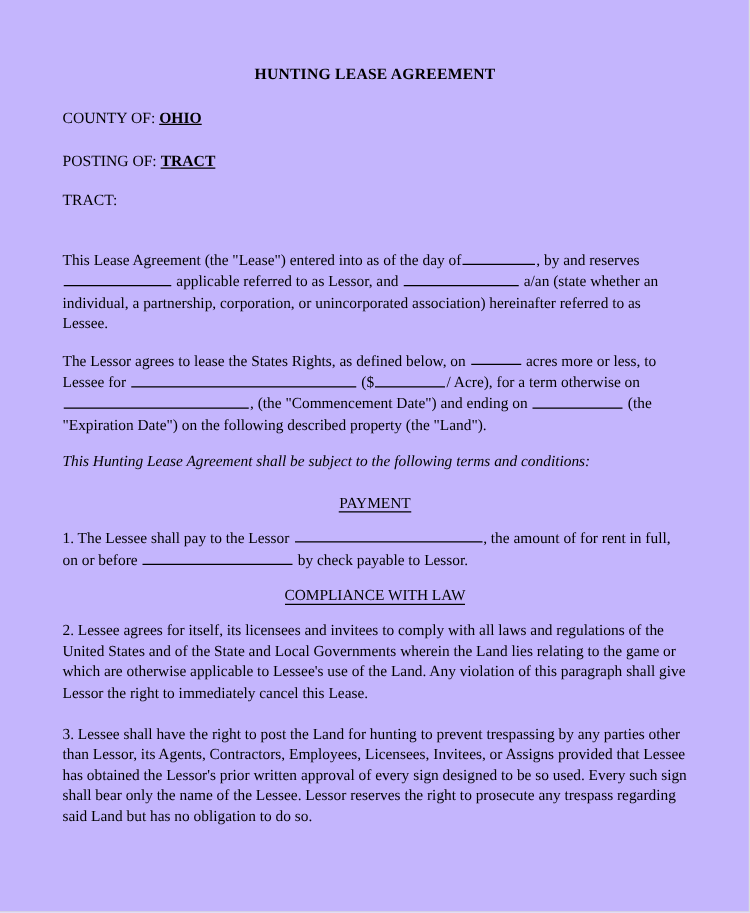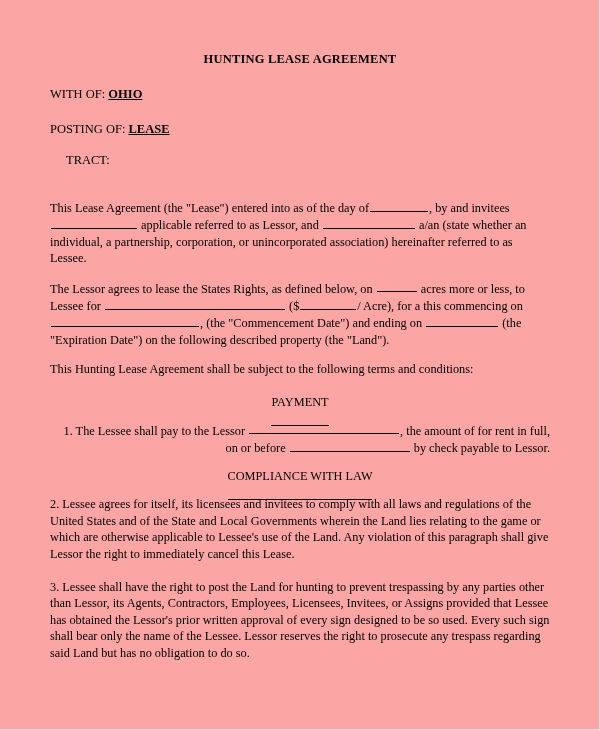--- a/index.html
+++ b/index.html
@@ -8,21 +8,21 @@
     background: #ffffff;
   }
   body {
     font-family: "Liberation Serif", "DejaVu Serif", serif;
     color: #000000;
   }
   .page {
     position: relative;
     width: 600px;
     height: 730px;
-    background: #fca5a5;
+    background: #c4b5fd;
     box-sizing: border-box;
     border-right: 1px solid #dcdcdc;
     border-bottom: 1px solid #dcdcdc;
     overflow: hidden;
   }
   .sheet {
     position: absolute;
     left: 50px;
     top: 0;
     width: 500px;
@@ -34,38 +34,38 @@
     letter-spacing: 0.2px;
     margin-top: 52px;
     margin-bottom: 0;
   }
   .meta-line {
     font-size: 12.5px;
     margin-top: 20px;
   }
   .meta-line:first-of-type { margin-top: 28px; }
   .meta-value { font-weight: bold; text-decoration: underline; }
-  .meta-tract { margin-top: 16px; margin-left: 16px; }
+  .meta-tract { margin-top: 16px; }
 
   p.body-par {
     font-size: 12.3px;
     line-height: 1.35;
     margin: 0 0 13px 0;
     text-align: left;
   }
 
   h2.section-head {
     text-align: center;
     font-size: 12.3px;
     font-weight: normal;
     margin: 0 0 12px 0;
   }
   h2.section-head span {
     border-bottom: 1px solid #000;
-    padding-bottom: 16px;
+    padding-bottom: 0px;
   }
 
   .blank {
     display: inline-block;
     border-bottom: 1px solid #000;
     vertical-align: baseline;
     height: 0.95em;
     margin: 0 1px;
   }
   .b-day   { width: 58px; }
@@ -81,59 +81,59 @@
 </style>
 </head>
 <body>
 
 <div class="page">
   <div class="sheet">
 
     <div class="doc-title">HUNTING LEASE AGREEMENT</div>
 
     <div class="meta-line">
-      <span>WITH OF:</span>
+      <span>COUNTY OF:</span>
       <span class="meta-value">OHIO</span>
     </div>
 
     <div class="meta-line">
       <span>POSTING OF:</span>
-      <span class="meta-value">LEASE</span>
+      <span class="meta-value">TRACT</span>
     </div>
 
     <div class="meta-line meta-tract">
       <span>TRACT:</span>
     </div>
 
     <p class="body-par" style="margin-top:31px;">
-      <span>This Lease Agreement (the "Lease") entered into as of the day of</span><span class="blank b-day"></span><span>, by and invitees</span>
+      <span>This Lease Agreement (the "Lease") entered into as of the day of</span><span class="blank b-day"></span><span>, by and reserves</span>
       <span class="blank b-lessor"></span>
       <span>applicable referred to as Lessor, and</span>
       <span class="blank b-lessee"></span>
       <span>a/an (state whether an individual, a partnership, corporation, or unincorporated association) hereinafter referred to as Lessee.</span>
     </p>
 
     <p class="body-par">
       <span>The Lessor agrees to lease the States Rights, as defined below, on</span>
       <span class="blank b-acres"></span>
       <span>acres more or less, to Lessee for</span>
       <span class="blank b-price"></span>
-      <span>($</span><span class="blank b-peracre"></span><span>/ Acre), for a this commencing on</span>
+      <span>($</span><span class="blank b-peracre"></span><span>/ Acre), for a term otherwise on</span>
       <span class="blank b-commence"></span><span>, (the "Commencement Date") and ending on</span>
       <span class="blank b-end"></span>
       <span>(the "Expiration Date") on the following described property (the "Land").</span>
     </p>
 
 
-    <p class="body-par" style="margin-bottom:17px;">This Hunting Lease Agreement shall be subject to the following terms and conditions:</p>
+    <p class="body-par" style="margin-bottom:17px;font-style:italic;">This Hunting Lease Agreement shall be subject to the following terms and conditions:</p>
 
     <h2 class="section-head">
       <span>PAYMENT</span>
     </h2>
-    <p class="body-par" style="text-align:right;">
+    <p class="body-par" style="">
       <span>1. The Lessee shall pay to the Lessor</span>
       <span class="blank b-pay"></span><span>, the amount of for rent in full, on or before</span>
       <span class="blank b-before"></span>
       <span>by check payable to Lessor.</span>
     </p>
 
     <h2 class="section-head">
       <span>COMPLIANCE WITH LAW</span>
     </h2>
     <p class="body-par" style="margin-bottom:16px;">2. Lessee agrees for itself, its licensees and invitees to comply with all laws and regulations of the United States and of the State and Local Governments wherein the Land lies relating to the game or which are otherwise applicable to Lessee's use of the Land. Any violation of this paragraph shall give Lessor the right to immediately cancel this Lease.</p>

